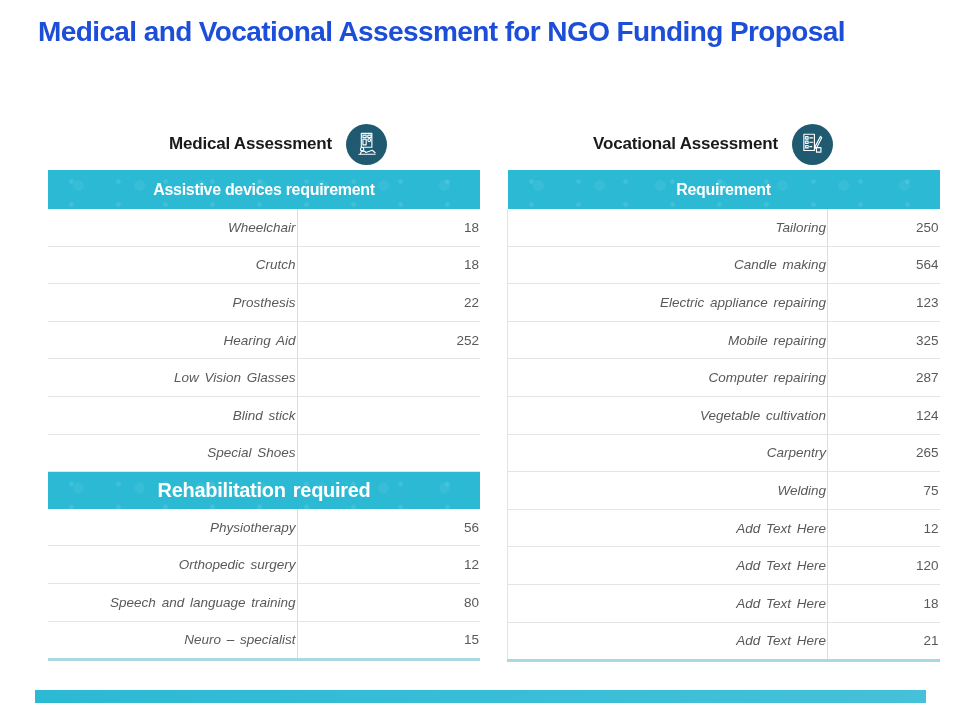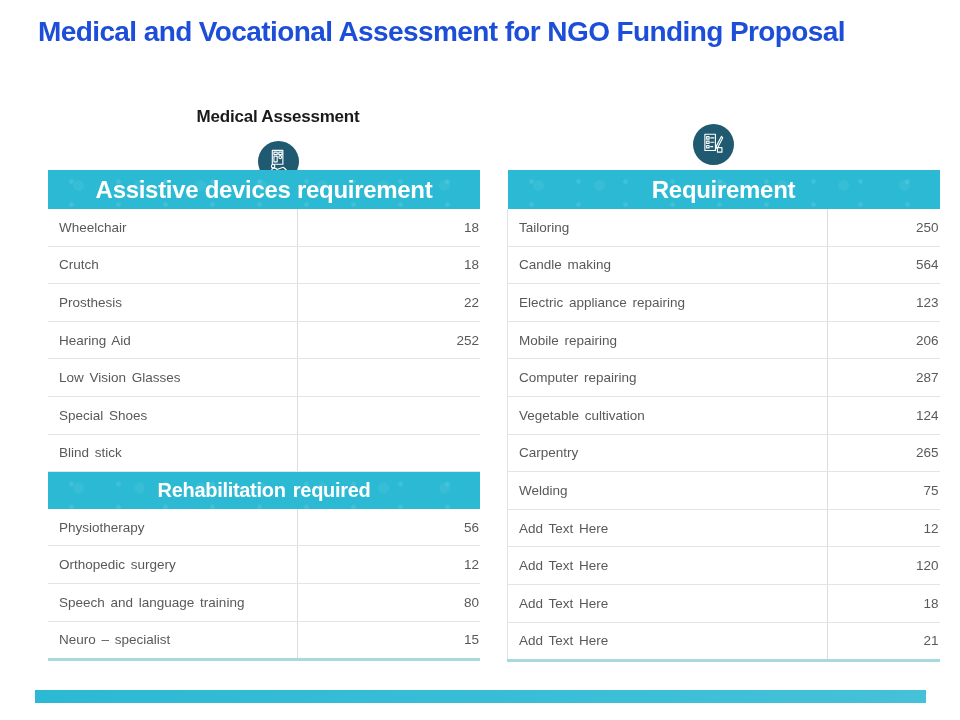--- a/index.html
+++ b/index.html
@@ -11,49 +11,49 @@
     position:absolute;left:38px;top:16px;margin:0;
     font-size:28px;font-weight:700;color:#1d4ed8;letter-spacing:-0.6px;
     white-space:nowrap;
   }
   
   .assess-group{
     position:absolute;top:122px;height:44px;width:432px;
     display:flex;align-items:center;justify-content:center;gap:14px;
     padding-left:28px;box-sizing:border-box;
   }
-  .assess-group.left{left:48px;flex-direction:column;}
+  .assess-group.left{left:48px;}
   .assess-group.right{left:483px;}
   .assess-label{font-size:17px;font-weight:700;color:#1a1a1a;letter-spacing:-0.2px;white-space:nowrap;}
   .circle-icon{
     width:41px;height:41px;border-radius:50%;background:#1F5A70;
     display:flex;align-items:center;justify-content:center;flex:0 0 auto;
   }
   .circle-icon svg{width:26px;height:26px;stroke:#ffffff;fill:none;stroke-width:1.4;stroke-linecap:round;stroke-linejoin:round;}
   
   table.tbl{
     position:absolute;top:170px;border-collapse:collapse;table-layout:fixed;
     border-bottom:3px solid #A7D9DE;
   }
   table.tbl.left{left:48px;width:432px;}
   table.tbl.right{left:507px;width:432px;}
   .tbl th.main-header{
     height:37px;background-color:#2CB9D4;
     background-image:
       radial-gradient(circle, rgba(255,255,255,0.10) 2px, transparent 2.6px),
       radial-gradient(circle, rgba(255,255,255,0.06) 5px, transparent 5.6px);
     background-size:47px 23px,61px 31px;
-    color:#ffffff;font-size:24px;font-weight:700;letter-spacing:-0.3px;text-align:center;
+    color:#ffffff;font-size:16px;font-weight:700;letter-spacing:-0.3px;text-align:center;
   }
   .tbl td{
     height:34.6px;border-bottom:1px solid #E4E4E4;
     font-size:13.5px;color:#595959;word-spacing:2px;
     overflow:hidden;white-space:nowrap;
   }
-  .tbl td.cell-label{padding-left:11px;border-right:1px solid #DCDCDC;text-align:left;}
+  .tbl td.cell-label{padding-left:11px;border-right:1px solid #DCDCDC;text-align:right;font-style:italic;}
   .tbl.right td.cell-label{border-left:1px solid #E4E4E4;}
   .tbl td.cell-value{text-align:right;}
   .tbl td.subheader{
     background-color:#2CB9D4;
     background-image:
       radial-gradient(circle, rgba(255,255,255,0.10) 2px, transparent 2.6px),
       radial-gradient(circle, rgba(255,255,255,0.06) 5px, transparent 5.6px);
     background-size:47px 23px,61px 31px;
     color:#ffffff;font-size:20px;font-weight:700;text-align:center;letter-spacing:-0.3px;
     border-bottom:none;
@@ -81,20 +81,21 @@
         <circle cx="18.8" cy="11.2" r="1.8"></circle>
         <circle cx="10" cy="22.4" r="2.1"></circle>
         <path d="M8 28 c0 -3.2 4.2 -4.2 6.2 -2.2"></path>
         <path d="M14.5 26.5 l8 -2.8 3.5 3"></path>
         <path d="M6 28.6 h20"></path>
       </svg>
     </span>
   </div>
 
   <div class="assess-group right">
+    <span class="assess-label">Vocational Assessment</span>
     <span class="circle-icon">
       <svg viewBox="0 0 32 32" aria-hidden="true">
         <rect x="6" y="4" width="13" height="20"></rect>
         <rect x="8.2" y="7" width="3" height="3"></rect>
         <line x1="13.2" y1="8.5" x2="17" y2="8.5"></line>
         <rect x="8.2" y="12.4" width="3" height="3"></rect>
         <line x1="13.2" y1="13.9" x2="17" y2="13.9"></line>
         <rect x="8.2" y="17.8" width="3" height="3"></rect>
         <line x1="13.2" y1="19.3" x2="15.6" y2="19.3"></line>
         <path d="M26.5 6.5 l-6.2 11.8 -0.9 3.4 2.6 -1.8 6 -11.5 z"></path>
@@ -128,25 +129,25 @@
         </tr>
         <tr>
           <td class="cell-label">Hearing Aid</td>
           <td class="cell-value">252</td>
         </tr>
         <tr>
           <td class="cell-label">Low Vision Glasses</td>
           <td class="cell-value"></td>
         </tr>
         <tr>
+          <td class="cell-label">Blind stick</td>
+          <td class="cell-value"></td>
+        </tr>
+        <tr>
           <td class="cell-label">Special Shoes</td>
-          <td class="cell-value"></td>
-        </tr>
-        <tr>
-          <td class="cell-label">Blind stick</td>
           <td class="cell-value"></td>
         </tr>
         <tr>
           <td colspan="2" class="subheader">Rehabilitation required</td>
         </tr>
         <tr>
           <td class="cell-label">Physiotherapy</td>
           <td class="cell-value">56</td>
         </tr>
         <tr>
@@ -182,21 +183,21 @@
         <tr>
           <td class="cell-label">Candle making</td>
           <td class="cell-value">564</td>
         </tr>
         <tr>
           <td class="cell-label">Electric appliance repairing</td>
           <td class="cell-value">123</td>
         </tr>
         <tr>
           <td class="cell-label">Mobile repairing</td>
-          <td class="cell-value">206</td>
+          <td class="cell-value">325</td>
         </tr>
         <tr>
           <td class="cell-label">Computer repairing</td>
           <td class="cell-value">287</td>
         </tr>
         <tr>
           <td class="cell-label">Vegetable cultivation</td>
           <td class="cell-value">124</td>
         </tr>
         <tr>

